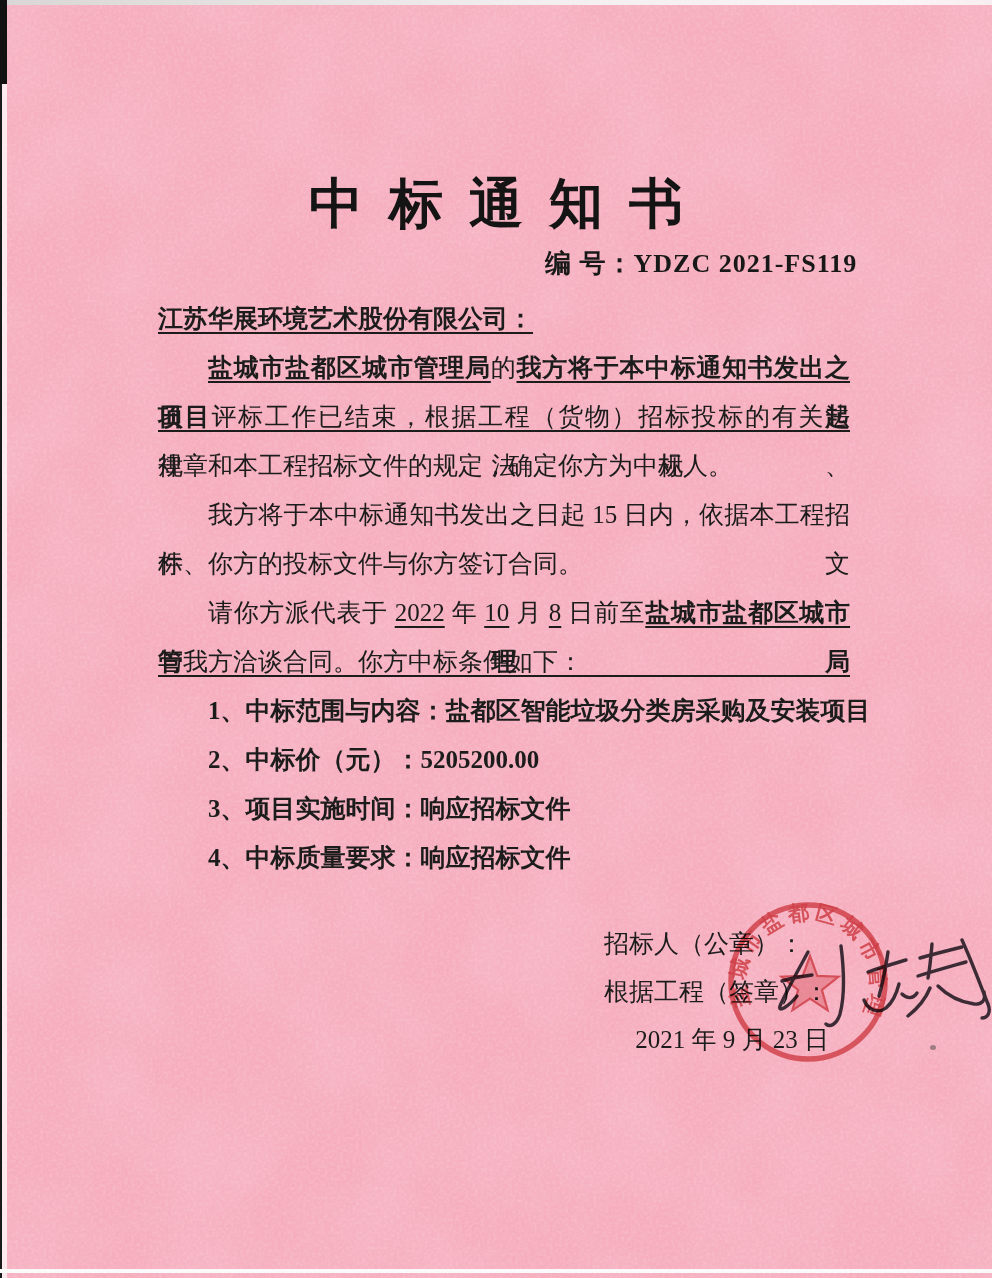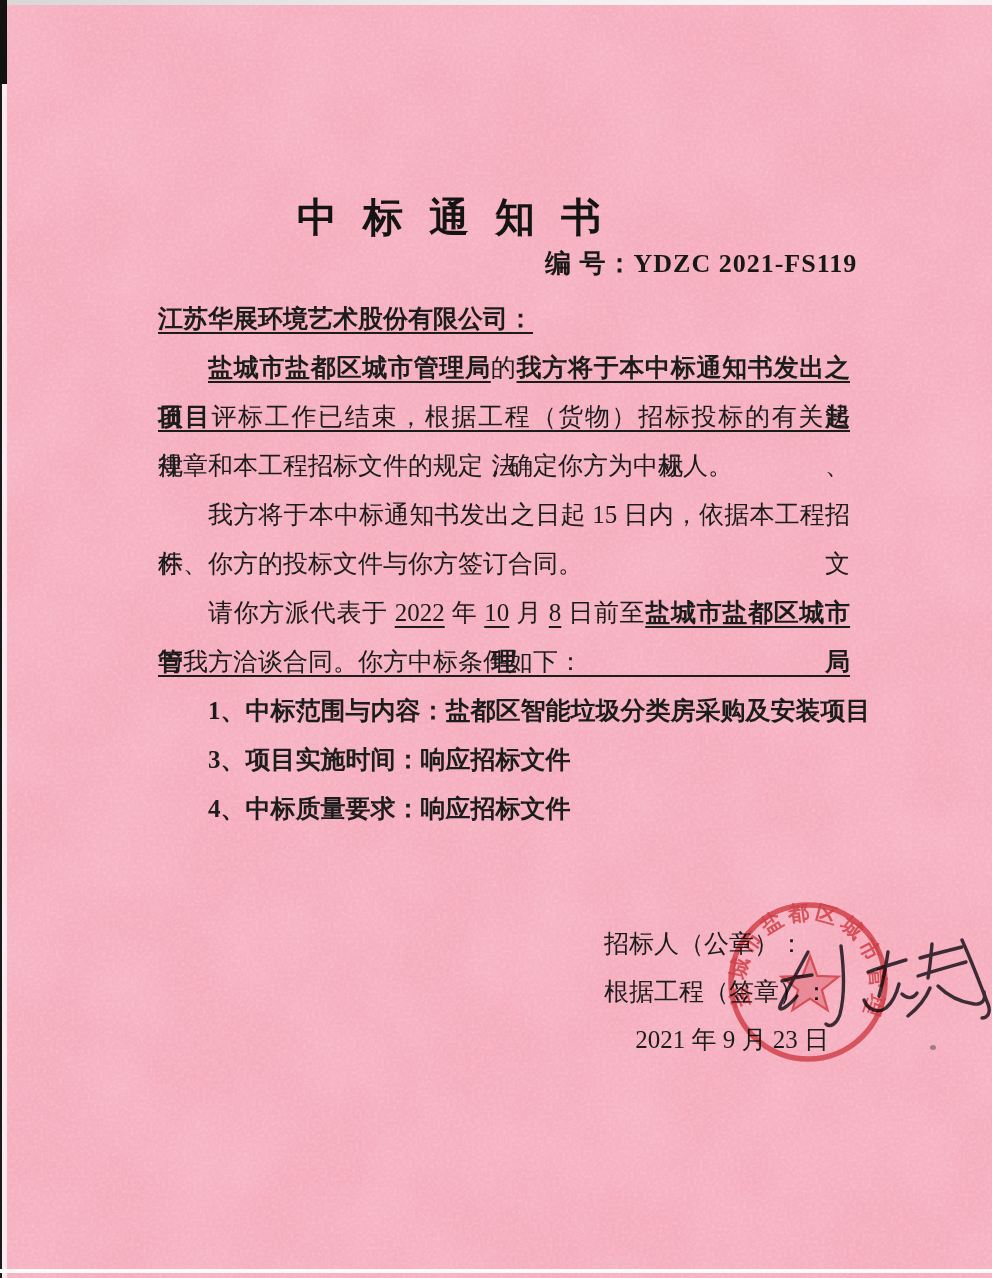--- a/index.html
+++ b/index.html
@@ -16,22 +16,22 @@
   #edge-top{left:0;top:0;width:992px;height:5px;z-index:6;
     background:linear-gradient(to right,#d9d7d5,#f3eef0 55%,#fbf4f6 90%,#f8eef1);}
   #edge-left-black-top{left:0;top:0;width:7px;height:84px;background:#121212;z-index:7;}
   #edge-left-black{left:0;top:0;width:2px;height:1278px;background:#1a1a1a;z-index:6;}
   #edge-left-white{left:2px;top:0;width:5px;height:1278px;background:rgba(255,255,255,.72);z-index:5;}
   #edge-bottom-white{left:0;top:1269px;width:992px;height:4px;background:#fbfafa;z-index:6;}
   #artifact-dot{left:930px;top:1045px;width:6px;height:5px;border-radius:50%;
     background:rgba(110,95,100,.65);z-index:6;}
 
   #doc-title{
-    left:297px;top:168px;z-index:2;
-    font-size:40px;font-weight:700;letter-spacing:26px;color:#141414;white-space:nowrap;margin-top:22px;
+    left:309px;top:168px;z-index:2;
+    font-size:54px;font-weight:700;letter-spacing:26px;color:#141414;white-space:nowrap;
   }
   #doc-number{
     left:545px;top:246px;z-index:2;
     font-size:26px;font-weight:600;letter-spacing:1px;white-space:nowrap;color:#181818;
   }
   #body-lines{
     left:158px;top:294px;width:692px;z-index:2;
     font-size:25px;line-height:49px;color:#1c1c1c;
   }
   .line{height:49px;white-space:nowrap;}
@@ -83,20 +83,21 @@
 <div id="body-lines" class="abs">
     <div class="line"><span class="b u">江苏华展环境艺术股份有限公司：</span></div>
     <div class="line indent fill"><span class="b u">盐城市盐都区城市管理局</span><span>的</span><span class="b u">我方将于本中标通知书发出之日起</span></div>
     <div class="line fill"><span class="b u">项目</span><span>评标工作已结束，根据工程（货物）招标投标的有关法律、法规、</span></div>
     <div class="line"><span>规章和本工程招标文件的规定，确定你方为中标人。</span></div>
     <div class="line indent fill"><span>我方将于本中标通知书发出之日起 15 日内，依据本工程招标文</span></div>
     <div class="line"><span>件、你方的投标文件与你方签订合同。</span></div>
     <div class="line indent fill"><span>请你方派代表于 </span><span class="u">2022</span><span> 年 </span><span class="u">10</span><span> 月 </span><span class="u">8</span><span> 日前至</span><span class="b u">盐城市盐都区城市管理局</span></div>
     <div class="line"><span>与我方洽谈合同。你方中标条件如下：</span></div>
     <div class="line indent"><span class="b">1、中标范围与内容：盐都区智能垃圾分类房采购及安装项目</span></div>
+    <div class="line indent"><span class="b">2、中标价（元）：5205200.00</span></div>
     <div class="line indent"><span class="b">3、项目实施时间：响应招标文件</span></div>
     <div class="line indent"><span class="b">4、中标质量要求：响应招标文件</span></div>
   </div>
 
 <div id="signature-block" class="abs">
   <div class="sig-line">招标人（公章）：</div>
   <div class="sig-line">根据工程（签章）：</div>
   <div class="sig-line" id="sig-date">2021 年 9 月 23 日</div>
 </div>
 

